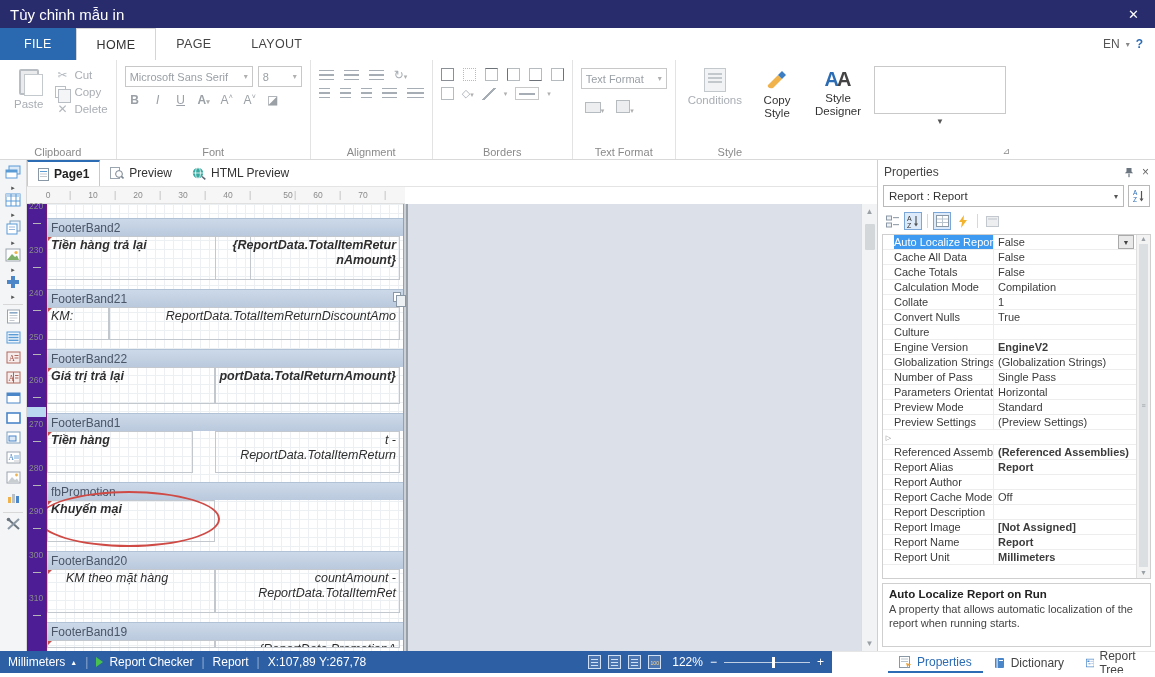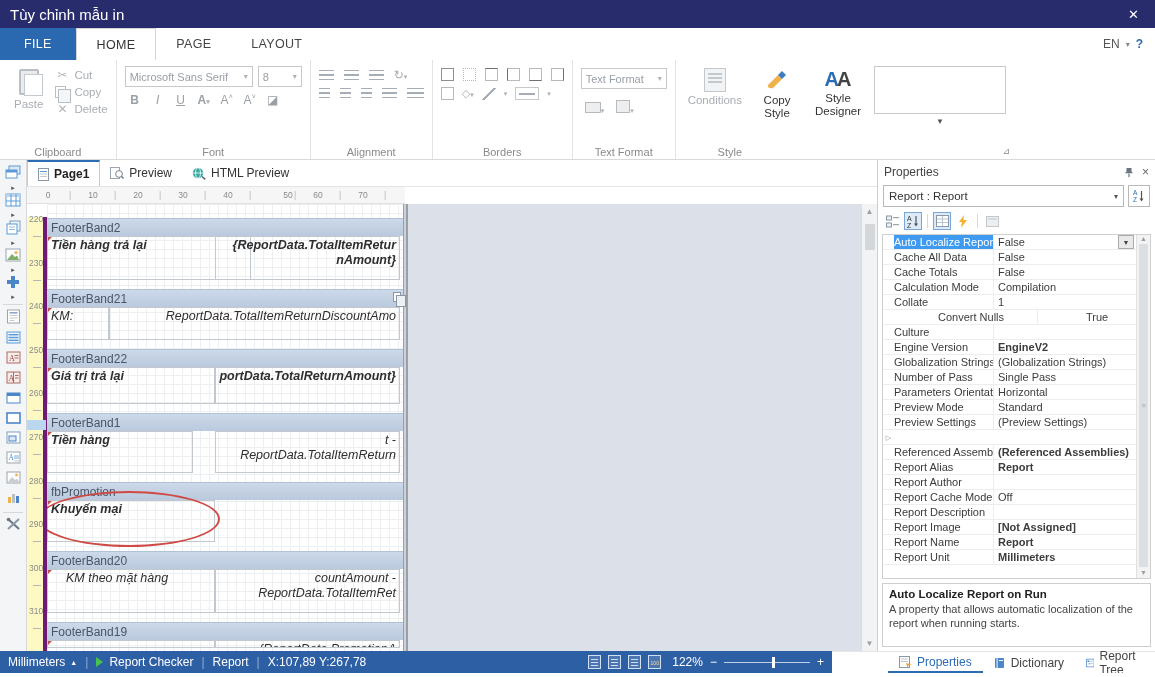--- a/index.html
+++ b/index.html
@@ -72,21 +72,21 @@
 
   .designer { flex:1; display:flex; flex-direction:column; min-width:0; background:#fff; }
   .doctabs { height:27px; display:flex; align-items:stretch; border-bottom:1px solid #e4e4e4; font-size:12px; color:#333; }
   .dtab { display:flex; align-items:center; gap:5px; padding:0 10px; }
   .dtab.active { border:1px solid #c9c9c9; border-top:2px solid #2b6cb5; border-bottom:none; font-weight:bold; color:#222; }
   .designbody { flex:1; position:relative; overflow:hidden; background:#fff; }
 
   .rulerH { position:absolute; top:0; left:0; width:378px; height:17px; background:#f6f6f6; border-bottom:1px solid #e0e0e0; font-size:8.5px; color:#8a8a8a; }
   .rh-num { position:absolute; top:3px; width:16px; text-align:center; }
   .rh-tick { position:absolute; top:3px; color:#b5b5b5; }
-  .rulerV { position:absolute; top:30px; bottom:0; left:0; width:20px; background:#fef9c3; border-right:4px solid #701a75; font-size:8.5px; color:#8a8a8a; }
+  .rulerV { position:absolute; top:17px; bottom:0; left:0; width:20px; background:#4c1d95; border-right:1px solid #701a75; font-size:8.5px; color:#8a8a8a; }
   .rv-num { position:absolute; left:2px; }
   .rv-tick { position:absolute; left:6px; width:8px; height:1px; background:#b5b5b5; }
   .rv-hl { position:absolute; left:0; width:19px; height:10px; background:#b9d7f1; }
 
   .canvasArea { position:absolute; top:17px; left:20px; right:16px; bottom:0; background:#dbe0e9; overflow:hidden; }
   .page { position:absolute; left:0; top:0; width:357px; bottom:0; background:#fff;
     background-image:linear-gradient(#edf0f3 1px,transparent 1px),linear-gradient(90deg,#edf0f3 1px,transparent 1px);
     background-size:9px 9px; border-right:1px solid #9aa0a8; box-shadow:2px 0 0 #ccd1d8, 4px 0 0 #9aa0a8; }
 
   .band-hdr { position:relative; height:18px; background:linear-gradient(#ccd9e9,#bac9dd); border-top:1px solid #b2c2d6;
@@ -680,21 +680,21 @@
           <div class="prow" style="position: relative;">
             <span class="pexp"></span>
             <span class="pname">Calculation Mode</span>
             <span class="pval">Compilation</span>
           </div>
           <div class="prow" style="position: relative;">
             <span class="pexp"></span>
             <span class="pname">Collate</span>
             <span class="pval">1</span>
           </div>
-          <div class="prow" style="position: relative; gap: 44px;">
+          <div class="prow" style="position: relative;">
             <span class="pexp"></span>
             <span class="pname">Convert Nulls</span>
             <span class="pval">True</span>
           </div>
           <div class="prow" style="position: relative;">
             <span class="pexp"></span>
             <span class="pname">Culture</span>
             <span class="pval"></span>
           </div>
           <div class="prow" style="position: relative;">

